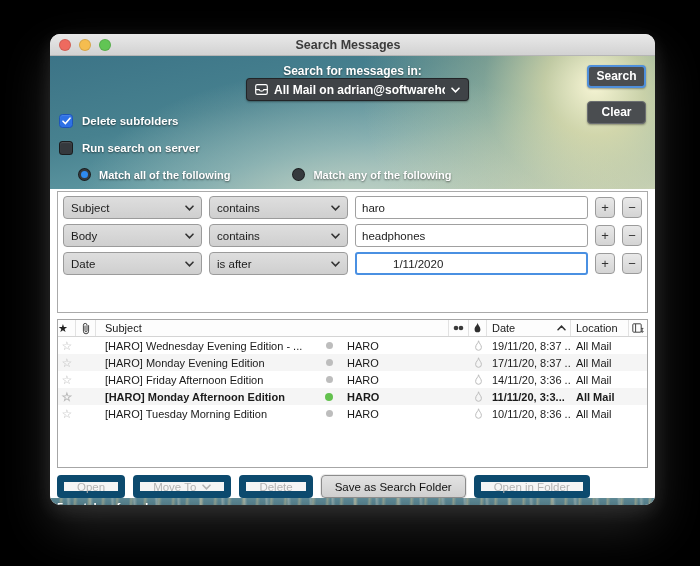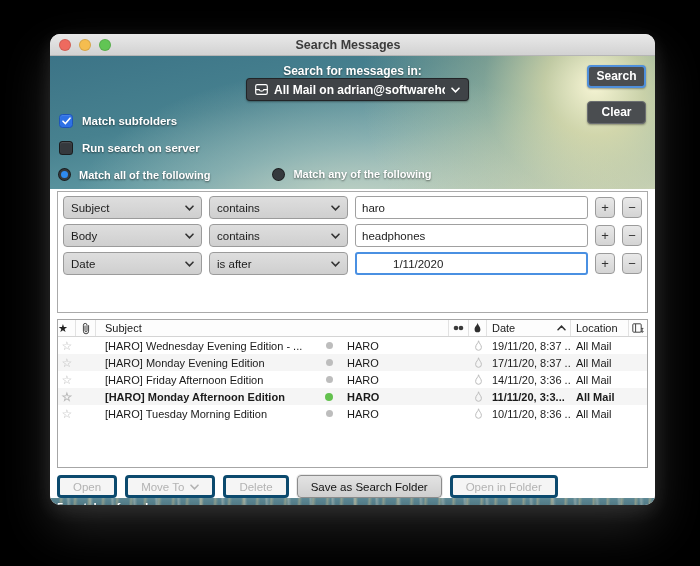--- a/index.html
+++ b/index.html
@@ -50,28 +50,28 @@
   }
   .btn-search { top:9px; border:2px solid #4f8fdb; line-height:19px; }
   .btn-clear { top:45px; border:1px solid #6b6e71; }
   .check-row { display:flex; align-items:center; gap:9px; margin:12px 0 0 1px; height:15px; }
   .cb {
     width:14px; height:14px; border-radius:3.5px; background:#35393d; border:1px solid rgba(0,0,0,.5);
     display:flex; align-items:center; justify-content:center; box-shadow:inset 0 1px 1px rgba(255,255,255,.12);
   }
   .cb.checked { background:#2e71e5; border-color:#1c55bb; }
   .cb-label { color:#fff; font-size:11.5px; font-weight:700; text-shadow:0 1px 2px rgba(0,0,0,.55); }
-  .radio-row { display:flex; align-items:center; margin-top:13px; }
+  .radio-row { display:flex; align-items:center; margin-top:13px;margin-left:20px; }
   .radio {
     width:13px; height:13px; border-radius:50%; background:#35393d; border:1px solid rgba(0,0,0,.5);
     display:flex; align-items:center; justify-content:center;
   }
   .radio.selected i { display:block; width:7px; height:7px; border-radius:50%; background:#2f8af0; }
   .radio-label { color:#fff; font-size:11px; font-weight:700; text-shadow:0 1px 2px rgba(0,0,0,.55); margin-left:8px; }
-  .radio-group2 { margin-left:62px; display:flex; }
+  .radio-group2 { margin-left:62px; display:flex; align-items:center; }
 
   
   .body { flex:1; background:#fff; padding:2px 7px 0 7px; display:flex; flex-direction:column; }
 
   .criteria-box {
     height:122px; border:1px solid #aaa; background:#fff; padding:4px 5px; overflow:hidden;
   }
   .crit-row { display:flex; align-items:center; gap:7px; margin-bottom:5px; }
   .gsel {
     height:23px; display:flex; align-items:center; background:linear-gradient(180deg,#dedede,#cfcfcf);
@@ -108,21 +108,21 @@
   .hdr-star { font-size:11px; color:#222; }
   .row-star { color:#b9b9b9; font-size:12px; }
   .dot { width:7px; height:7px; border-radius:50%; background:#bdbdbd; display:inline-block; }
   .dot.green { width:8px; height:8px; background:#63c14e; }
   .sort-caret { margin-left:auto; margin-right:4px; display:flex; align-items:center; }
 
   
   .actions { margin-top:7px; display:flex; align-items:center; gap:8px; }
   .act-btn {
     height:23px; border-radius:4px; font-size:11.5px; display:flex; align-items:center; justify-content:center;
-    padding:0 13px; background:#f5f5f5; border:3px solid #0c4a6e; color:#b3b3b3;
+    padding:0 13px; background:#f5f5f5; border:7px solid #0c4a6e; color:#b3b3b3;
   }
   .act-btn .chev { margin-left:6px; display:flex; }
   .act-btn.primary {
     background:linear-gradient(180deg,#e3e3e3,#cfcfcf); border:1px solid #8c8c8c; color:#111;
     box-shadow:0 0 0 1px rgba(0,0,0,.08);
   }
 
   
   .statusbar {
     flex:0 0 18px; display:flex; align-items:center; padding-left:7px;
@@ -171,21 +171,21 @@
 
       <div class="dark-btn btn-search">Search</div>
       <div class="dark-btn btn-clear">Clear</div>
 
       <div class="check-row">
         <span class="cb checked">
           <svg width="9" height="8" viewBox="0 0 9 8">
               <path d="M1 4.2 3.4 6.6 8 1.2" fill="none" stroke="#fff" stroke-width="1.6" stroke-linecap="round"></path>
             </svg>
         </span>
-        <span class="cb-label">Match subfolders</span>
+        <span class="cb-label">Delete subfolders</span>
       </div>
 
       <div class="check-row">
         <span class="cb"></span>
         <span class="cb-label">Run search on server</span>
       </div>
 
       <div class="radio-row">
         <span style="display:flex;align-items:center;">
           <span class="radio selected">

